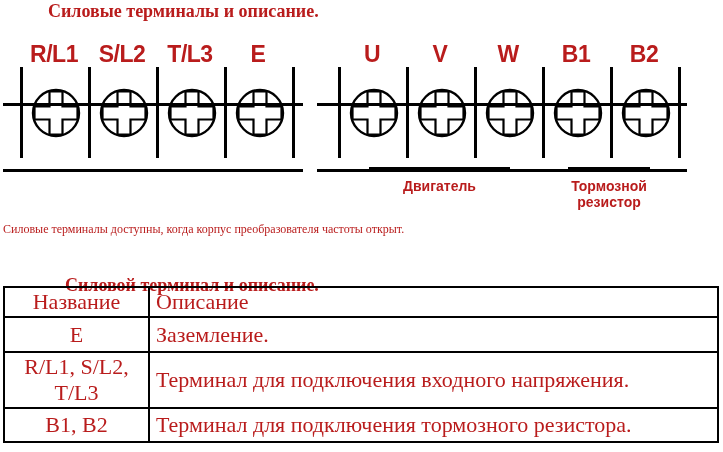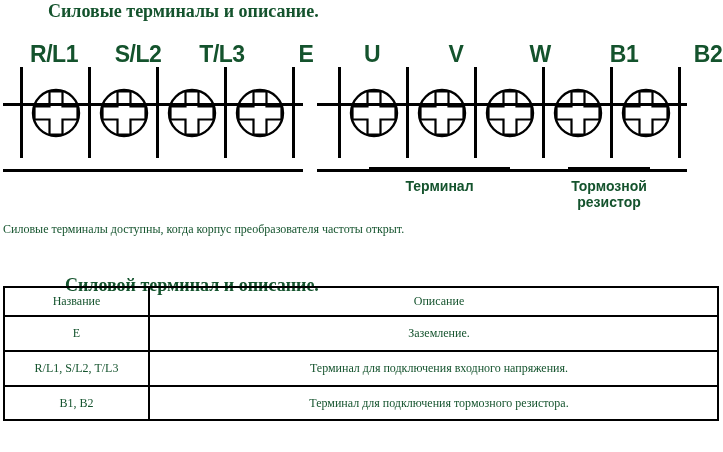--- a/index.html
+++ b/index.html
@@ -1,30 +1,30 @@
 <!DOCTYPE html>
 <html><head>
 <meta charset="utf-8">
 <style>
   html,body{margin:0;padding:0;background:#fff;}
-  #stage{position:relative;width:723px;height:452px;background:#ffffff;color:#14532d;
+  #stage{position:relative;width:723px;height:452px;background:#ffffff;color:#b91c1c;
          font-family:"Liberation Serif",serif;overflow:hidden;}
   .abs{position:absolute;}
 
   
   .doc-title{font-family:"Liberation Serif",serif;font-weight:bold;font-size:18px;white-space:nowrap;}
   #title-top{left:48px;top:1px;}
   #para{left:3px;top:222px;font-size:12px;white-space:nowrap;}
   #title-table{left:65px;top:263px;margin-top:12px;}
 
   
   .tblock{position:absolute;top:40px;}
   #block-input{left:20px;}
   #block-output{left:338px;}
-  .labels{display:flex;height:26px;align-items:flex-end;gap:16px;}
+  .labels{display:flex;height:26px;align-items:flex-end;}
   .tlabel{width:68px;text-align:center;font-family:"Liberation Sans",sans-serif;
           font-weight:bold;font-size:23px;line-height:24px;letter-spacing:-0.5px;}
   .cells{display:flex;position:relative;margin-top:1px;height:91px;}
   .cell{width:68px;box-sizing:border-box;border-left:3px solid #000;
         display:flex;align-items:center;justify-content:center;}
   .endline{width:3px;background:#000;}
   .hline{position:absolute;height:3px;background:#000;}
   #block-input .hline{left:-17px;width:300px;}
   #block-output .hline{left:-21px;width:370px;}
   .h-top{top:36px;}
@@ -34,30 +34,30 @@
   .bracket-line{position:absolute;height:4px;background:#000;}
   #motor-line{left:369px;top:167px;width:141px;}
   #brake-line{left:568px;top:167px;width:82px;}
   .bracket-label{position:absolute;text-align:center;font-family:"Liberation Sans",sans-serif;
                  font-weight:bold;font-size:14px;line-height:16px;}
   #motor-label{left:369px;top:178px;width:141px;}
   #brake-label{left:559px;top:178px;width:100px;text-align:center;}
 
   
   #desc-table{position:absolute;left:3px;top:286px;width:716px;border-collapse:collapse;
-              table-layout:fixed;font-size:12px;}
+              table-layout:fixed;font-size:22px;}
   #desc-table th,#desc-table td{border:2px solid #000;font-weight:normal;overflow:hidden;}
   #desc-table col.c-name{width:145px;}
   #desc-table thead tr{height:29px;}
   #desc-table tbody tr:nth-child(1){height:35px;}
   #desc-table tbody tr:nth-child(2){height:35px;}
   #desc-table tbody tr:nth-child(3){height:34px;}
   #desc-table tbody tr:nth-child(4){height:41px;}
   .cell-name{text-align:center;}
-  .cell-desc{text-align:center;padding-left:12px;white-space:nowrap;}
+  .cell-desc{text-align:left;padding-left:6px;white-space:nowrap;}
 </style>
 </head>
 <body>
 
 <div id="stage">
 
   <div class="abs doc-title" id="title-top">Силовые терминалы и описание.</div>
 
   <div class="tblock" id="block-input">
     <div class="labels">
@@ -136,21 +136,21 @@
           <svg width="50" height="50" viewBox="0 0 50 50">
             <circle cx="25" cy="25" r="23" fill="#fff" stroke="#000" stroke-width="2.4"></circle>
             <path d="M18.5 3.5 H31.5 V18.5 H46.5 V31.5 H31.5 V46.5 H18.5 V31.5 H3.5 V18.5 H18.5 Z" fill="#fff" stroke="#000" stroke-width="2.2"></path>
           </svg>
         </div>
         <div class="endline"></div>
       </div>
   </div>
 
   <div class="bracket-line" id="motor-line"></div>
-  <div class="bracket-label" id="motor-label">Терминал</div>
+  <div class="bracket-label" id="motor-label">Двигатель</div>
   <div class="bracket-line" id="brake-line"></div>
   <div class="bracket-label" id="brake-label">Тормозной резистор</div>
 
   <div class="abs" id="para">Силовые терминалы доступны, когда корпус преобразователя частоты открыт.</div>
 
   <div class="abs doc-title" id="title-table">Силовой терминал и описание.</div>
 
   <table id="desc-table">
     <colgroup>
         <col class="c-name">

